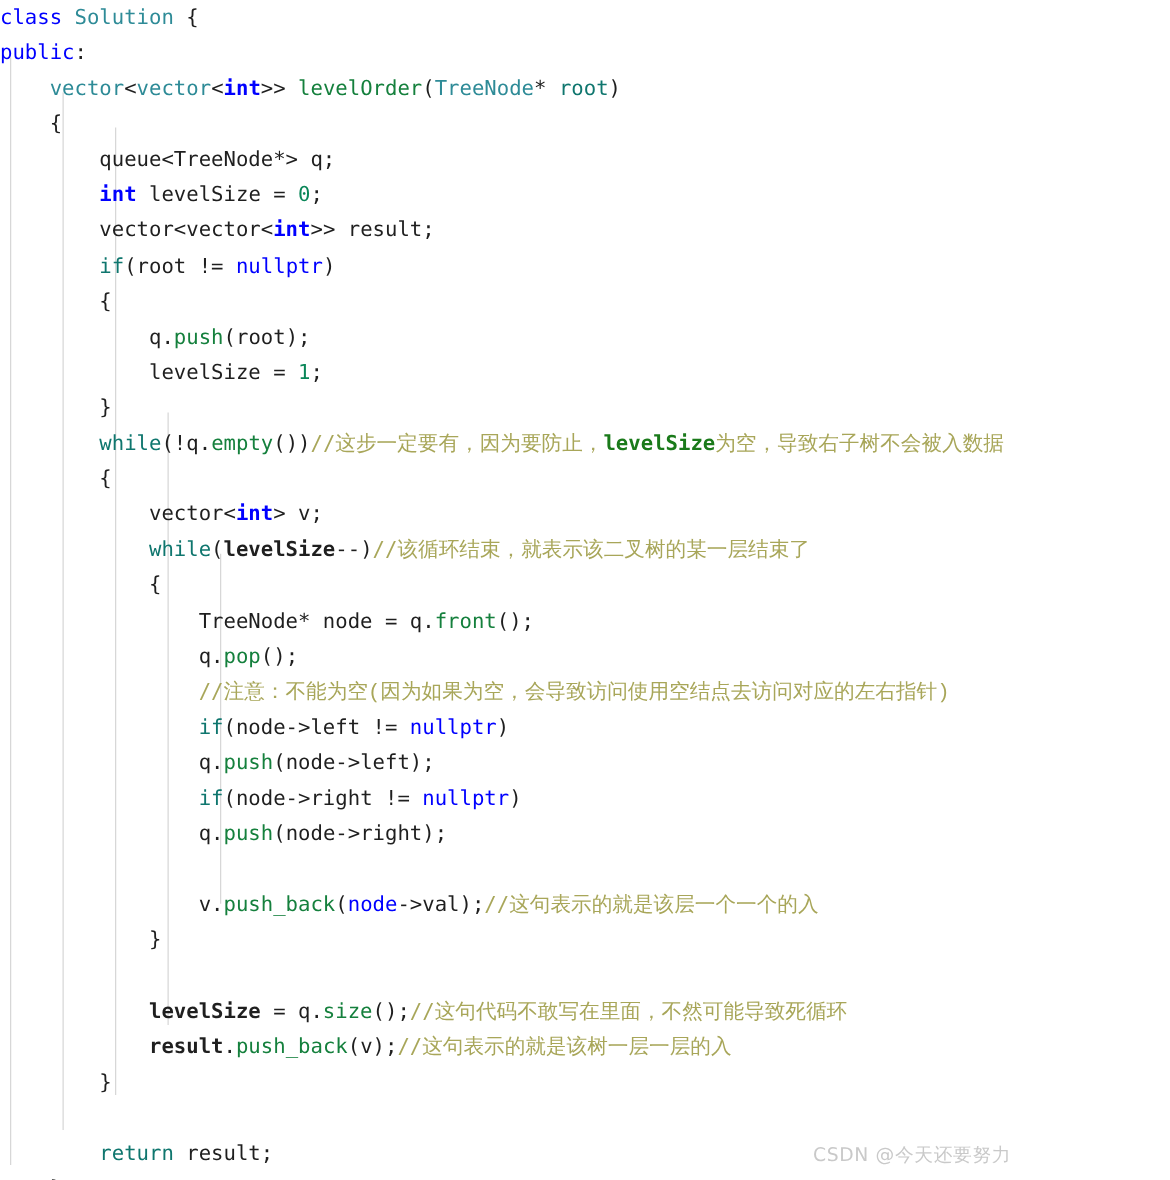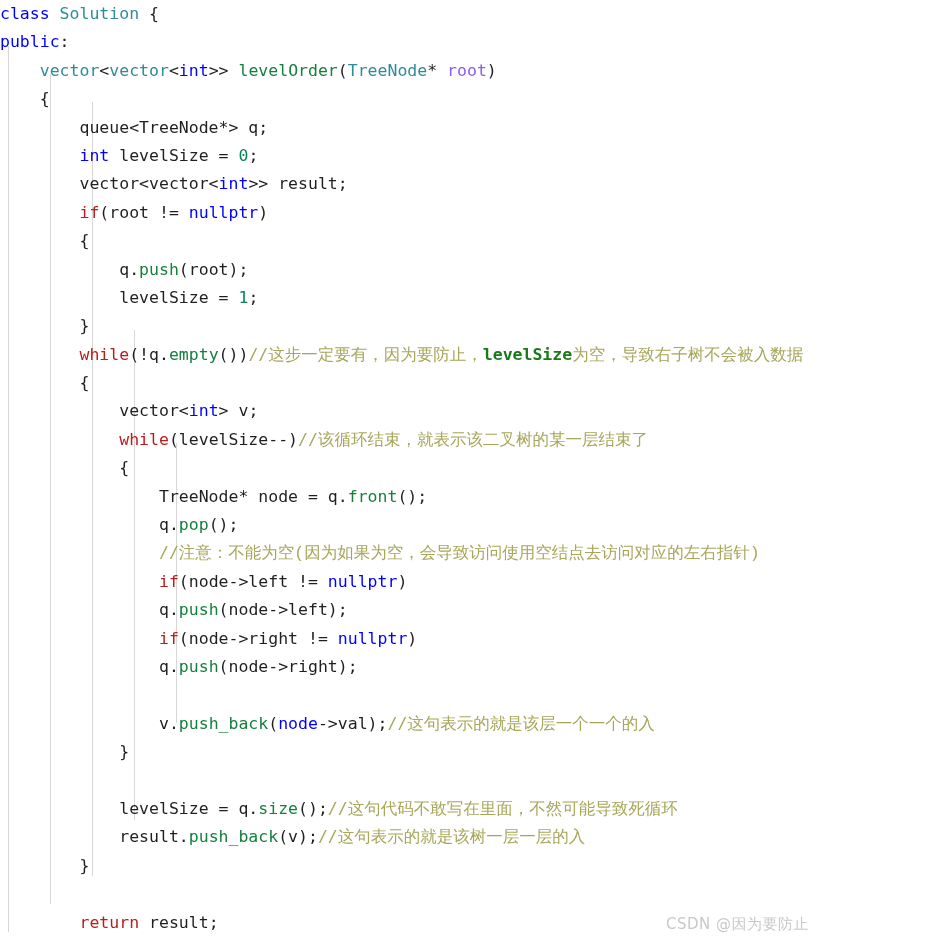--- a/index.html
+++ b/index.html
@@ -45,29 +45,29 @@
     color: #1f1f1f;
   }
   .ln {
     display: block;
     height: 28.4px;
     white-space: pre;
   }
 
   
   .kw       { color: #0000ff; }            
-  .ctl      { color: #b91c1c; }            
+  .ctl      { color: #0f766e; }            
   .type     { color: #2e8b97; }            
   .fn       { color: #15803d; }            
   .num      { color: #098658; }            
   .pln      { color: #1f1f1f; }            
-  .var      { color: #8b5cf6; }
+  .var      { color: #0f766e; }
   .cmt      { color: #a8a659; }            
   .cmt-code { color: #1a7a1a; font-weight: bold; }  
-  .b        { font-weight: normal; }
+  .b        { font-weight: bold; }
 
   
   .cjk { font-family: Liberation Mono, monospace; }
 
   
   #watermark {
     position: absolute;
     right: 18px;
     bottom: 10px;
     font-family: "DejaVu Sans", "Liberation Sans", sans-serif;
@@ -83,15 +83,15 @@
 <div id="code-surface">
 
   <div class="guide" style="left:8px;  top:46px;  height:886px;"></div>
   <div class="guide" style="left:50px; top:74px;  height:830px;"></div>
   <div class="guide" style="left:92px; top:102px; height:774px;"></div>
   <div class="guide" style="left:134px;top:330px; height:490px;"></div>
   <div class="guide" style="left:176px;top:443px; height:280px;"></div>
 
   <pre class="code-lines"><span class="ln"><span class="kw">class</span> <span class="type">Solution</span> <span class="pln">{</span></span><span class="ln"><span class="kw">public</span><span class="pln">:</span></span><span class="ln">    <span class="type">vector</span><span class="pln">&lt;</span><span class="type">vector</span><span class="pln">&lt;</span><span class="kw b">int</span><span class="pln">&gt;&gt; </span><span class="fn">levelOrder</span><span class="pln">(</span><span class="type">TreeNode</span><span class="pln">* </span><span class="var">root</span><span class="pln">)</span></span><span class="ln">    <span class="pln">{</span></span><span class="ln">        <span class="pln">queue&lt;TreeNode*&gt; q;</span></span><span class="ln">        <span class="kw b">int</span><span class="pln"> levelSize = </span><span class="num">0</span><span class="pln">;</span></span><span class="ln">        <span class="pln">vector&lt;vector&lt;</span><span class="kw b">int</span><span class="pln">&gt;&gt; result;</span></span><span class="ln">        <span class="ctl">if</span><span class="pln">(root != </span><span class="kw">nullptr</span><span class="pln">)</span></span><span class="ln">        <span class="pln">{</span></span><span class="ln">            <span class="pln">q.</span><span class="fn">push</span><span class="pln">(root);</span></span><span class="ln">            <span class="pln">levelSize = </span><span class="num">1</span><span class="pln">;</span></span><span class="ln">        <span class="pln">}</span></span><span class="ln">        <span class="ctl">while</span><span class="pln">(!q.</span><span class="fn">empty</span><span class="pln">())</span><span class="cmt">//</span><span class="cmt cjk">这步一定要有，因为要防止，</span><span class="cmt-code">levelSize</span><span class="cmt cjk">为空，导致右子树不会被入数据</span></span><span class="ln">        <span class="pln">{</span></span><span class="ln">           <span class="pln"> vector&lt;</span><span class="kw b">int</span><span class="pln">&gt; v;</span></span><span class="ln">            <span class="ctl">while</span><span class="pln">(</span><span class="b">levelSize</span><span class="pln">--)</span><span class="cmt">//</span><span class="cmt cjk">该循环结束，就表示该二叉树的某一层结束了</span></span><span class="ln">            <span class="pln">{</span></span><span class="ln">                <span class="pln">TreeNode* node = q.</span><span class="fn">front</span><span class="pln">();</span></span><span class="ln">                <span class="pln">q.</span><span class="fn">pop</span><span class="pln">();</span></span><span class="ln">                <span class="cmt">//</span><span class="cmt cjk">注意：不能为空(因为如果为空，会导致访问使用空结点去访问对应的左右指针)</span></span><span class="ln">                <span class="ctl">if</span><span class="pln">(node-&gt;left != </span><span class="kw">nullptr</span><span class="pln">)</span></span><span class="ln">                <span class="pln">q.</span><span class="fn">push</span><span class="pln">(node-&gt;left);</span></span><span class="ln">                <span class="ctl">if</span><span class="pln">(node-&gt;right != </span><span class="kw">nullptr</span><span class="pln">)</span></span><span class="ln">                <span class="pln">q.</span><span class="fn">push</span><span class="pln">(node-&gt;right);</span></span><span class="ln"> </span><span class="ln">                <span class="pln">v.</span><span class="fn">push_back</span><span class="pln">(</span><span class="kw">node</span><span class="pln">-&gt;val);</span><span class="cmt">//</span><span class="cmt cjk">这句表示的就是该层一个一个的入</span></span><span class="ln">            <span class="pln">}</span></span><span class="ln"> </span><span class="ln">            <span class="b">levelSize</span><span class="pln"> = q.</span><span class="fn">size</span><span class="pln">();</span><span class="cmt">//</span><span class="cmt cjk">这句代码不敢写在里面，不然可能导致死循环</span></span><span class="ln">            <span class="b">result</span><span class="pln">.</span><span class="fn">push_back</span><span class="pln">(v);</span><span class="cmt">//</span><span class="cmt cjk">这句表示的就是该树一层一层的入</span></span><span class="ln">        <span class="pln">}</span></span><span class="ln"> </span><span class="ln">        <span class="ctl">return</span><span class="pln"> result;</span></span><span class="ln">    <span class="pln">}</span></span></pre>
 
-  <div id="watermark">CSDN @因为要防止</div>
+  <div id="watermark">CSDN @今天还要努力</div>
 
 </div>
 
 </body></html>

